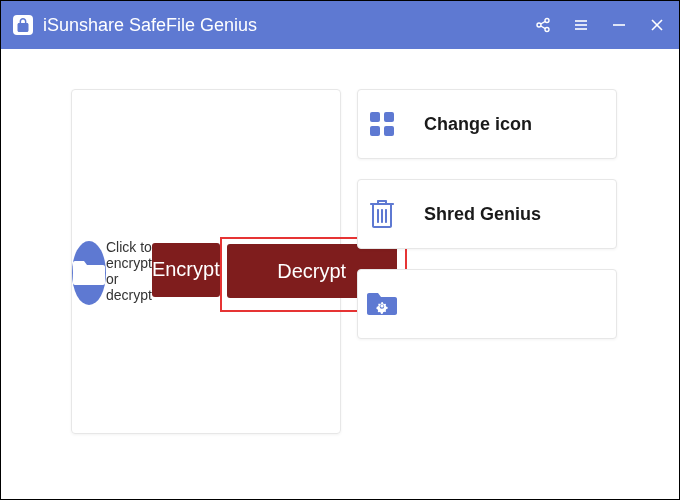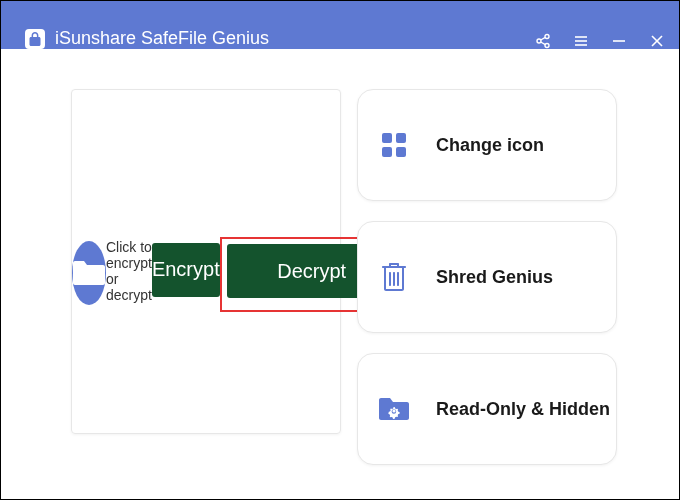--- a/index.html
+++ b/index.html
@@ -8,22 +8,22 @@
     background: #fff;
     width: 680px;
     height: 500px;
     overflow: hidden;
     border: 1px solid #000;
   }
   .titlebar {
     background: #5e79d2;
     height: 48px;
     display: flex;
-    align-items: flex-end;
-    padding: 0 14px 0 24px;
+    align-items: center;
+    padding: 0 14px 0 12px;
     color: #fff;
   }
   .app-icon-box {
     width: 20px; height: 20px;
     background: #fff;
     border-radius: 4px;
     display: flex; align-items: center; justify-content: center;
     margin-right: 10px;
     flex-shrink: 0;
   }
@@ -69,21 +69,21 @@
   }
   .hint-text {
     font-size: 14px;
     color: #333;
     margin-top: 18px;
     margin-bottom: 22px;
   }
   .action-btn {
     width: 170px;
     height: 54px;
-    background: #14532d;
+    background: #7f1d1d;
     color: #fff;
     font-size: 20px;
     border: none;
     border-radius: 3px;
     cursor: pointer;
     margin-bottom: 6px;
     display: flex;
     align-items: center;
     justify-content: center;
   }
@@ -93,27 +93,27 @@
     margin-top: 4px;
   }
   .highlight-box .action-btn { margin-bottom: 0; }
   .right-col {
     display: flex;
     flex-direction: column;
     gap: 20px;
   }
   .feature-card {
     width: 260px;
-    height: 112px;
+    height: 70px;
     border: 1px solid #e7e7e7;
-    border-radius: 16px;
+    border-radius: 4px;
     box-shadow: 0 1px 3px rgba(0,0,0,0.05);
     display: flex;
     align-items: center;
-    padding-left: 20px;
+    padding-left: 8px;
     cursor: pointer;
     background: #fff;
   }
   .feature-icon {
     width: 32px; height: 32px;
     color: #5e79d2;
     display: flex; align-items: center; justify-content: center;
     margin-right: 26px;
     flex-shrink: 0;
   }
@@ -204,16 +204,15 @@
     <div class="feature-card">
       <div class="feature-icon">
         <svg width="30" height="26" viewBox="0 0 30 26">
             <path fill="#5e79d2" d="M2 2h9l3 4h14c1.1 0 2 .9 2 2v14c0 1.1-.9 2-2 2H2c-1.1 0-2-.9-2-2V4c0-1.1.9-2 2-2z"></path>
             <g transform="translate(9,10)" fill="#fff">
               <circle cx="6" cy="5" r="1.6"></circle>
               <path d="M6 .5l1.2.3.3 1.4 1.3.8 1.4-.5.9.9-.5 1.4.8 1.3 1.4.3.3 1.2-.3 1.2-1.4.3-.8 1.3.5 1.4-.9.9-1.4-.5-1.3.8-.3 1.4L6 15l-1.2-.3-.3-1.4-1.3-.8-1.4.5-.9-.9.5-1.4-.8-1.3L-.8 8.8-.5 7.5l.3-1.2 1.4-.3.8-1.3-.5-1.4.9-.9 1.4.5 1.3-.8.3-1.4L6 .5zM6 3.2A2.8 2.8 0 1 0 6 8.8 2.8 2.8 0 0 0 6 3.2z" transform="scale(0.82) translate(1.2,0.8)"></path>
             </g>
           </svg>
       </div>
-      <div class="feature-label">Read-Only &amp; Hidden</div>
     </div>
   </div>
 </div>
 
 </body></html>

